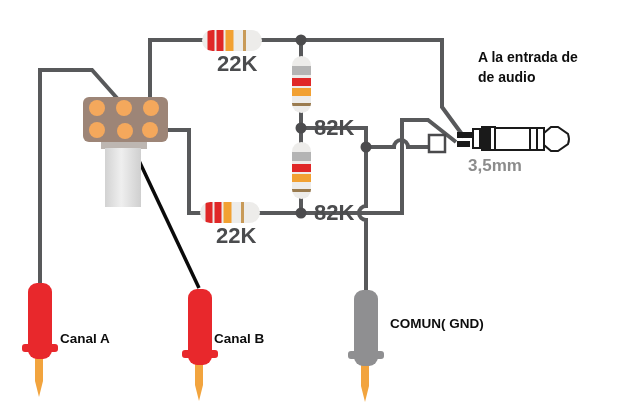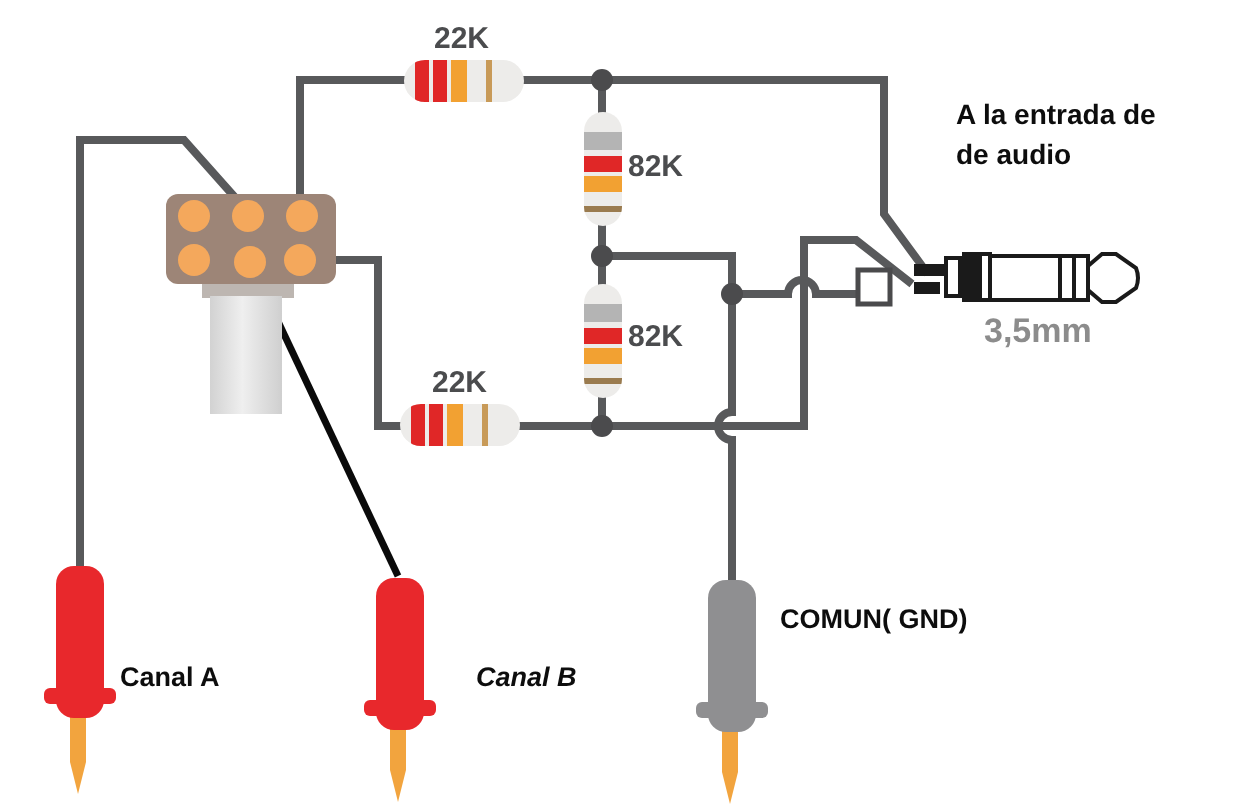--- a/index.html
+++ b/index.html
@@ -2,21 +2,21 @@
 <html style="--wire: #58595b; --wiper-wire: #0a0a0a; --junction-dot: #4b4b4d; --resistor-body: #edecea; --band-red: #e02727; --band-orange: #f2a132; --band-gray: #b4b4b4; --band-gold: #c89a58; --band-brown: #9a7b4f; --pot-body: #9d8577; --pot-pad: #f4a85c; --pot-bushing: #bdb6b1; --probe-red: #e8282c; --probe-gray: #8f8f91; --needle-orange: #f2a43e; --label-dark: #4b4c4e; --label-black: #0d0d0d; --label-gray: #8c8c8c;"><head>
 <meta charset="utf-8">
 <style>
   html,body{margin:0;padding:0;background:#ffffff;}
   #stage{
     position:relative;width:624px;height:403px;background:#ffffff;overflow:hidden;
     font-family:"Liberation Sans",sans-serif;
   }
   #stage svg{position:absolute;left:0;top:0;}
   .lbl{position:absolute;font-weight:bold;white-space:nowrap;}
-  .lbl-comp{color:var(--label-dark,#4b4c4e);font-size:15px;}
+  .lbl-comp{color:var(--label-dark,#4b4c4e);font-size:22px;margin-top:40px;}
   .lbl-black{color:var(--label-black,#0d0d0d);font-size:14px;}
   .lbl-probe{color:var(--label-black,#0d0d0d);font-size:13.5px;}
   .lbl-jack{color:var(--label-gray,#8c8c8c);font-size:17px;}
   #title-block{position:absolute;left:478px;top:36px;line-height:19.5px;margin-top:12px;}
 
   .wire{stroke:var(--wire,#58595b);stroke-width:4;fill:none;stroke-linejoin:miter;}
   .wiper{stroke:var(--wiper-wire,#0a0a0a);stroke-width:3.5;fill:none;}
   .dot{fill:var(--junction-dot,#4b4b4d);}
   .res-body{fill:var(--resistor-body,#edecea);}
   .band-red{fill:var(--band-red,#e02727);}
@@ -171,21 +171,21 @@
 
 
   <div class="lbl lbl-comp" style="left:217px;top:11px;">22K</div>
 
   <div class="lbl lbl-comp" style="left:314px;top:75px;">82K</div>
 
   <div class="lbl lbl-comp" style="left:314px;top:160px;">82K</div>
 
   <div class="lbl lbl-comp" style="left:216px;top:183px;">22K</div>
 
-  <div class="lbl lbl-jack" style="left:492px;top:156px;">3,5mm</div>
+  <div class="lbl lbl-jack" style="left:468px;top:156px;">3,5mm</div>
 
   <div class="lbl lbl-probe" style="left:60px;top:331px;text-align:right;">Canal A</div>
 
-  <div class="lbl lbl-probe" style="left:238px;top:331px;font-style:italic;">Canal B</div>
+  <div class="lbl lbl-probe" style="left:214px;top:331px;">Canal B</div>
 
-  <div class="lbl lbl-probe" style="left:390px;top:302px;">COMUN( GND)</div>
+  <div class="lbl lbl-probe" style="left:390px;top:316px;">COMUN( GND)</div>
 
 </div>
 
 </body></html>

